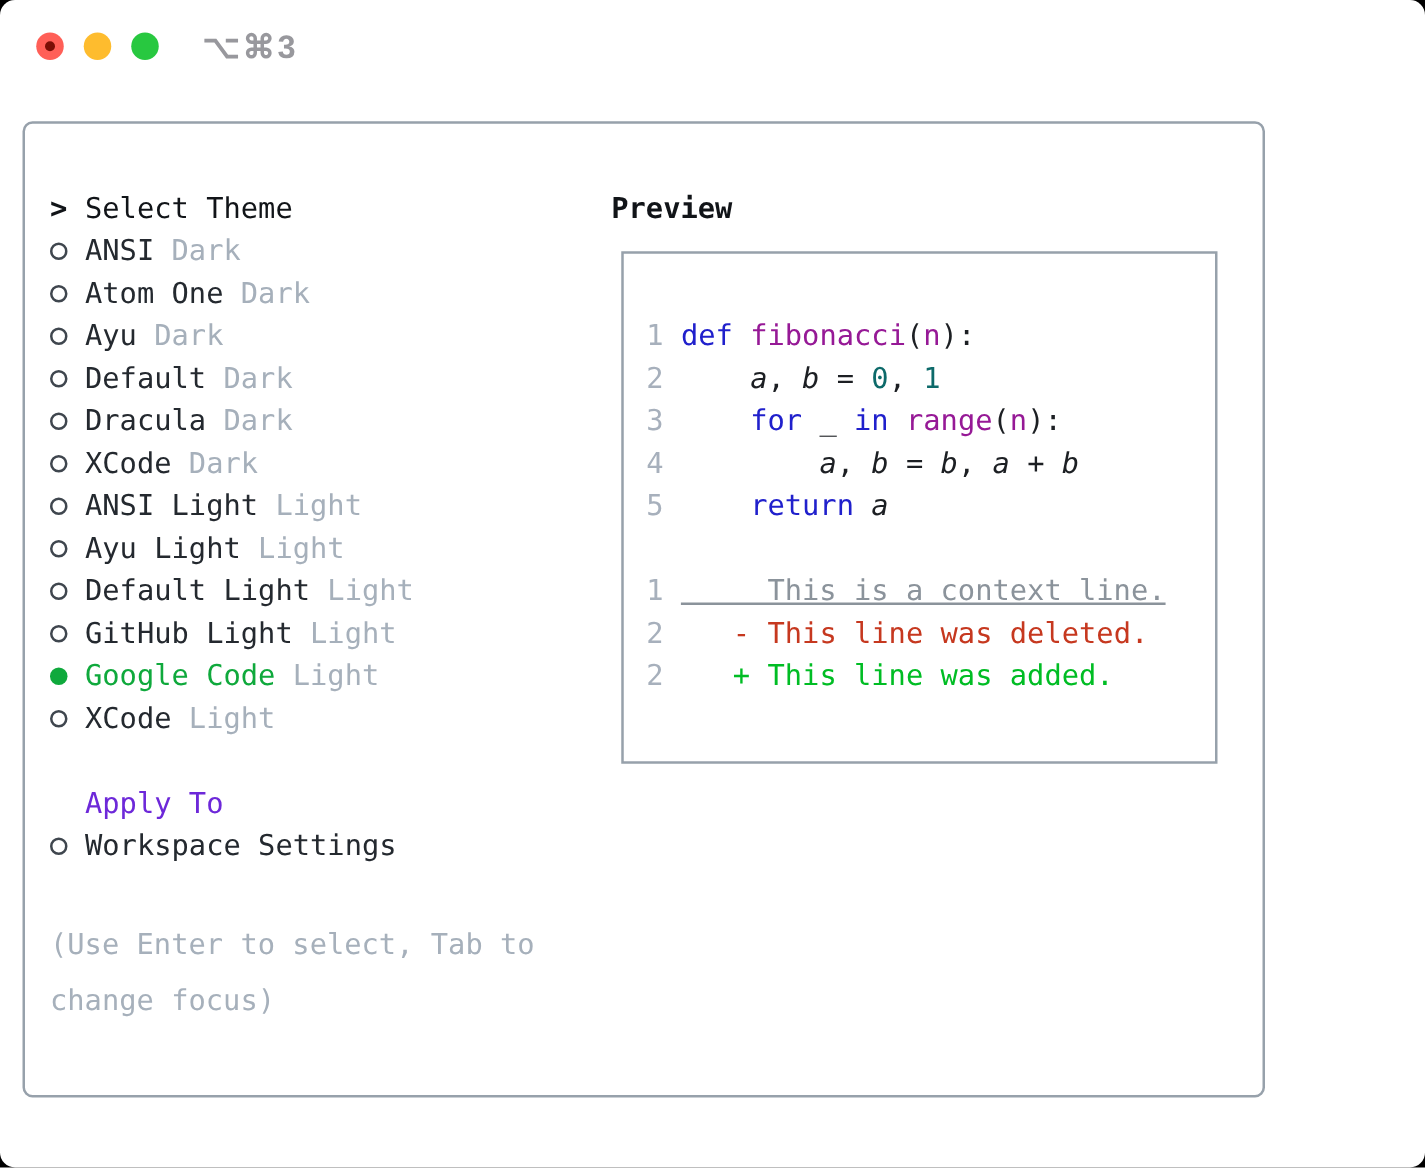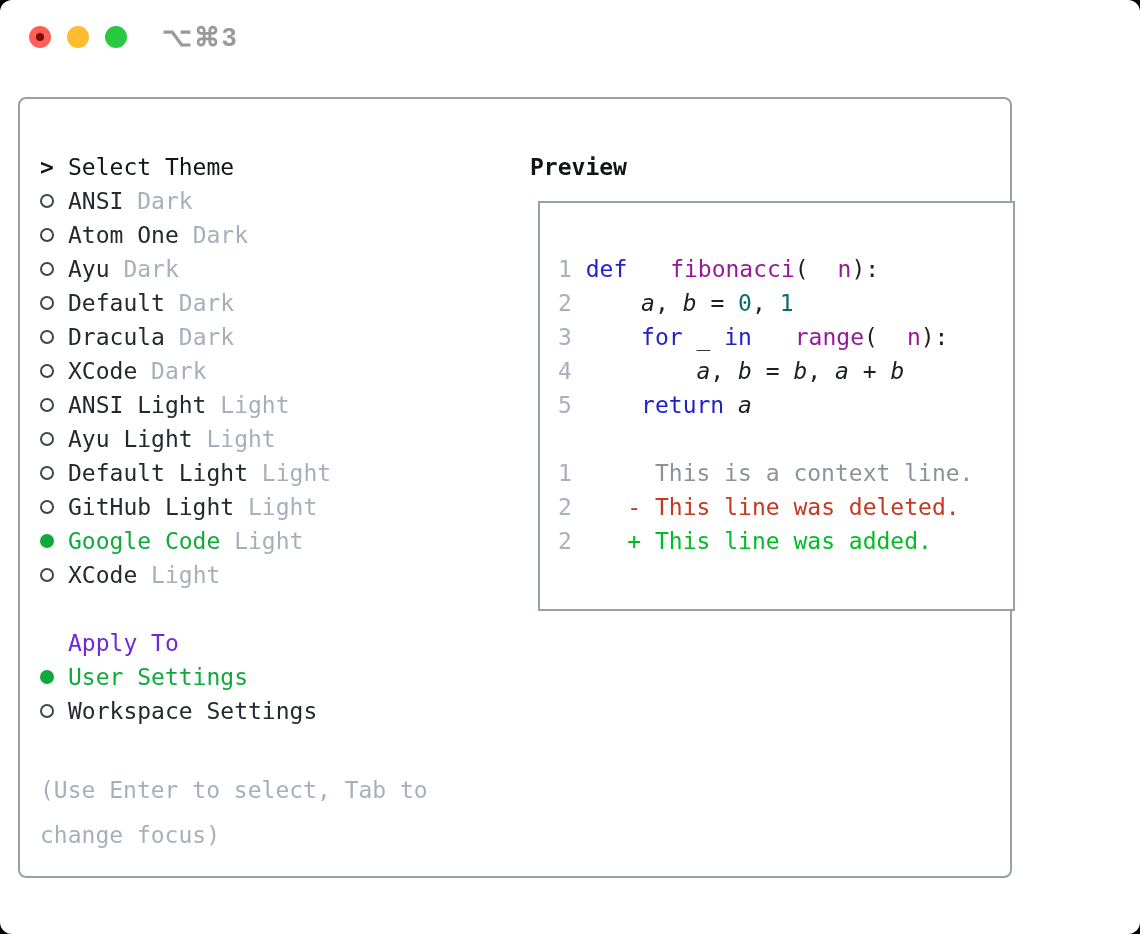--- a/index.html
+++ b/index.html
@@ -27,21 +27,21 @@
     font-family:"Liberation Sans", sans-serif;font-weight:bold;
     font-size:26px;line-height:32px;color:var(--title-gray);letter-spacing:2px;
   }
   
   .panel{
     position:absolute;left:18px;top:97px;width:994px;height:781px;
     border:2px solid var(--border-gray);border-radius:8px;box-sizing:border-box;
     background:#fff;
   }
   .left-col{position:absolute;left:20px;top:51px;width:440px;}
-  .right-col{position:absolute;left:510px;top:51px;width:500px;}
+  .right-col{position:absolute;left:469px;top:51px;width:500px;}
   .row{
     display:flex;align-items:center;height:34px;
     font-size:23px;white-space:pre;color:var(--text-dark);
   }
   .row span{white-space:pre;}
   .marker{width:28px;display:flex;align-items:center;flex:none;}
   .gt{font-weight:bold;color:#111418;}
   .hdr{font-weight:normal;color:#111418;}
   .spacer{height:34px;}
   .tname{color:var(--text-dark);}
@@ -62,25 +62,25 @@
     margin-top:17px;margin-left:8px;width:477px;height:410px;
     border:2px solid var(--border-gray);box-sizing:border-box;
     padding:49px 0 0 18px;background:#fff;overflow:hidden;
   }
   .code-line{
     height:34px;line-height:34px;font-size:23px;white-space:pre;
     color:var(--code-black);
   }
   .ln{color:var(--line-number-gray);}
   .tk-kw{color:var(--keyword-blue);}
-  .tk-fn{color:var(--function-purple);margin-left:29px;}
+  .tk-fn{color:var(--function-purple);}
   .tk-num{color:var(--number-teal);}
   .tk-pl{color:var(--code-black);}
   .tk-var{color:var(--code-black);font-style:italic;}
-  .tk-ctx{color:var(--context-gray);}
+  .tk-ctx{color:var(--context-gray);text-decoration:underline;}
   .tk-del{color:var(--diff-del);}
   .tk-add{color:var(--diff-add);}
 </style>
 </head>
 <body>
 
 <div class="window">
 
   <div class="titlebar">
     <div class="traffic">
@@ -115,21 +115,20 @@
         </div>
 
       <div class="spacer"></div>
 
       <div class="row">
         <span class="marker"></span>
         <span class="hdr" style="font-weight:normal;color:#6d28d9;">Apply To</span>
       </div>
 
       <div id="apply-list">
-          <div class="row"><span class="marker"><span class="dotfill"></span></span><span class="tname sel">User Settings</span></div>
           <div class="row"><span class="marker"><span class="ring"></span></span><span class="tname">Workspace Settings</span></div>
         </div>
 
       <div class="spacer"></div>
 
       <div class="help-line">(Use Enter to select, Tab to</div>
       <div class="help-line">change focus)</div>
     </div>
 
     <div class="right-col">

